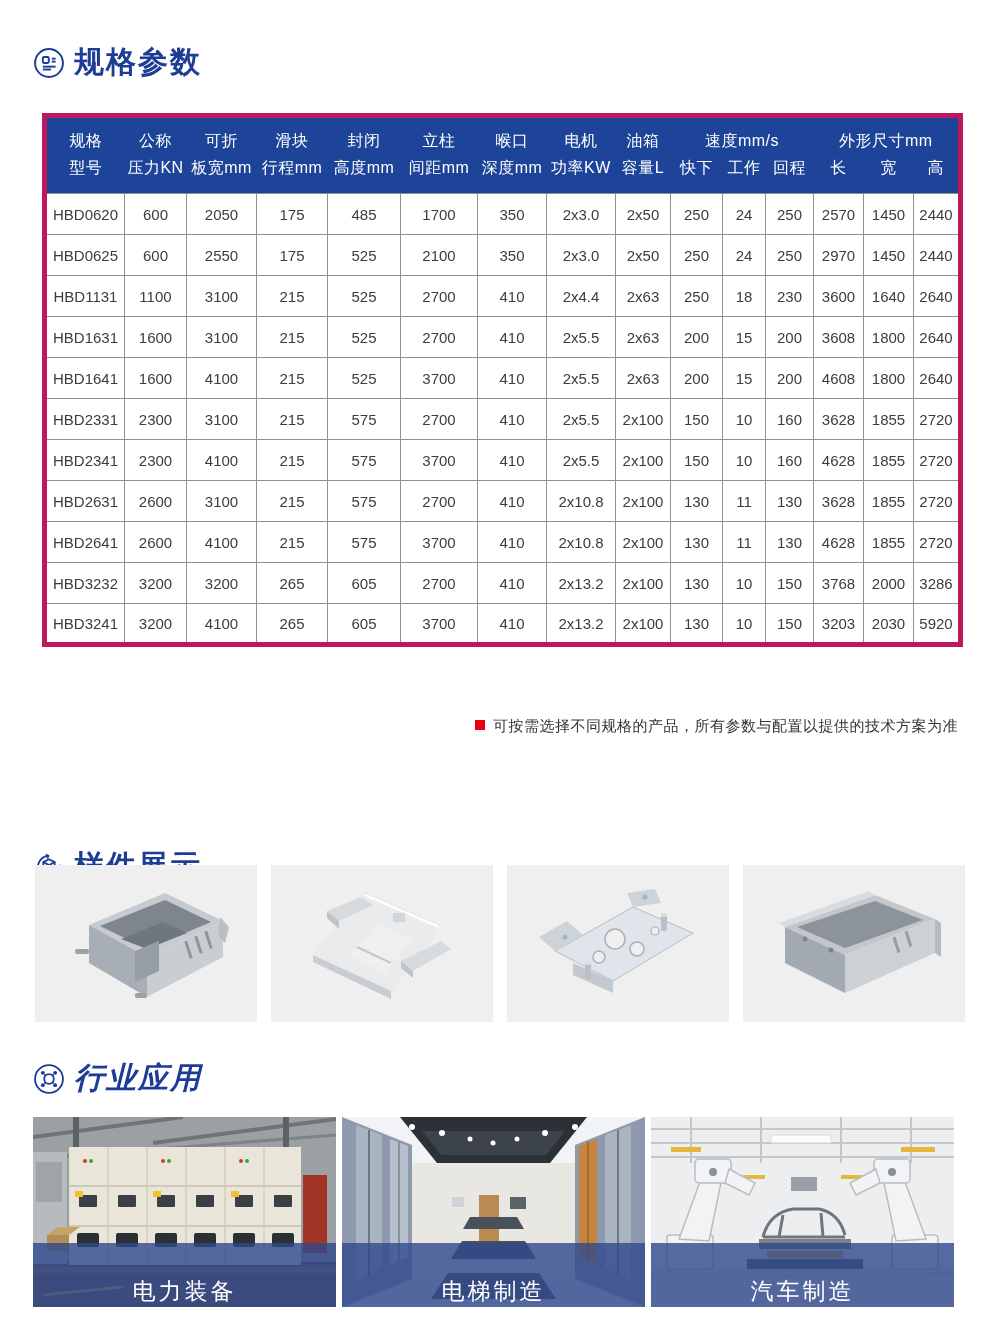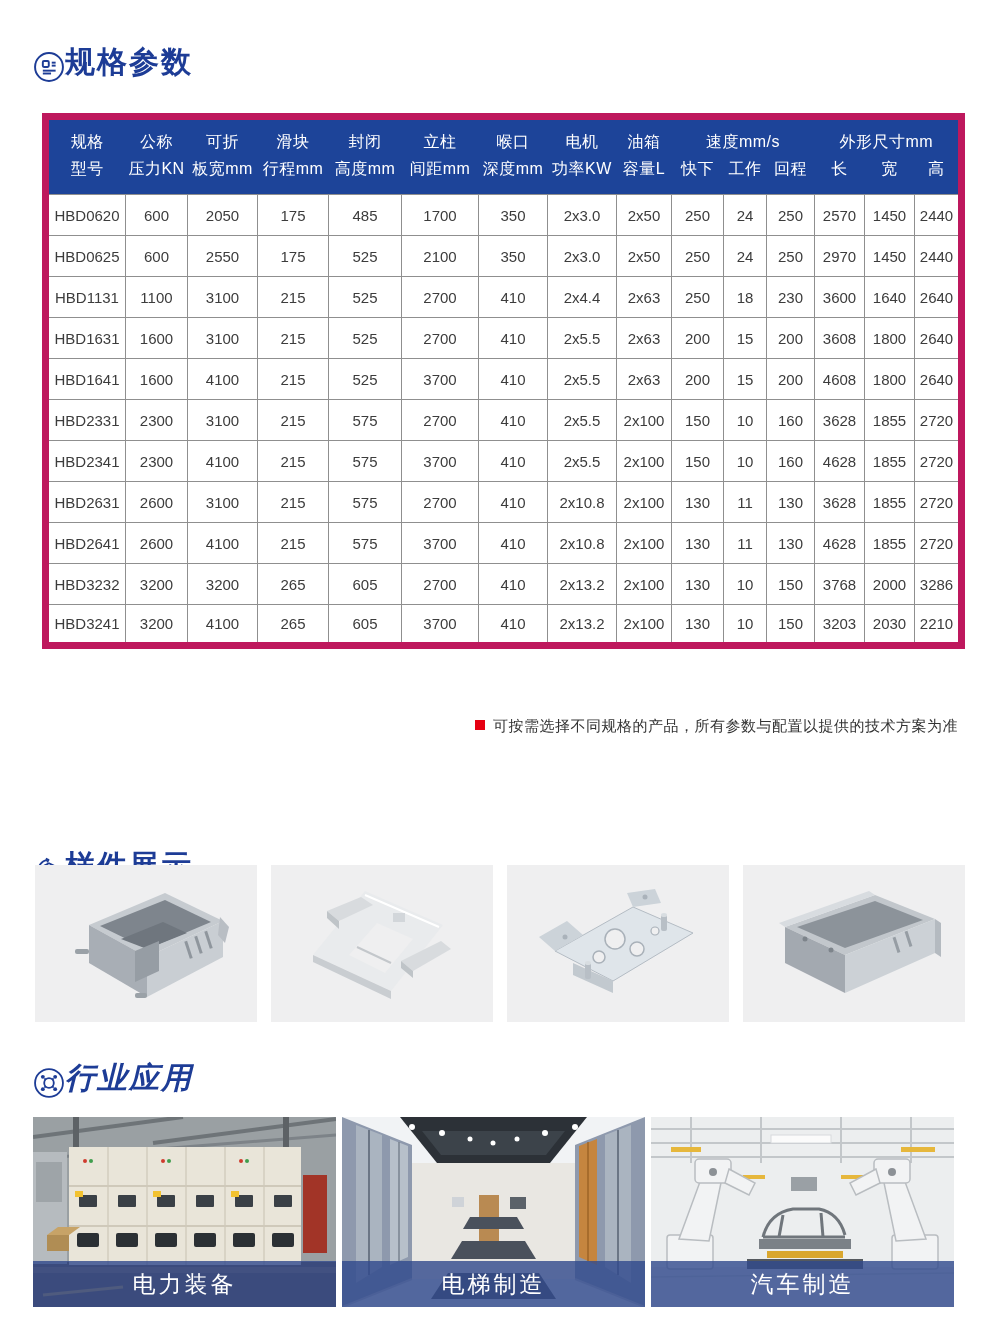--- a/index.html
+++ b/index.html
@@ -3,31 +3,31 @@
 <meta charset="utf-8">
 <style>
   * { margin:0; padding:0; box-sizing:border-box; }
   html,body { background:#ffffff; }
   body {
     width:1000px; height:1334px; position:relative;
     font-family:"Liberation Sans","DejaVu Sans",sans-serif;
     color:#333;
   }
   .section-header {
-    position:absolute; left:33px; display:flex; align-items:flex-end; 
+    position:absolute; left:33px; display:flex; align-items:center; gap:9px;
     color:#1d3c96;
   }
   .section-header .title { font-size:30px; font-weight:700; letter-spacing:2px; }
   .section-header svg { display:block; }
 
   
   .spec-table-wrap { position:absolute; left:42px; top:113px; width:916px; }
   table.spec {
     width:916px; table-layout:fixed; border-collapse:collapse;
-    border:7px solid #be185d;
+    border:5px solid #be185d;
   }
   table.spec thead th {
     background:#1d4499; color:#ffffff; font-weight:400; font-size:16px;
     text-align:center; border:none; letter-spacing:0.5px;
   }
   table.spec thead tr.h1 th { height:39px; vertical-align:bottom; padding-bottom:3px; }
   table.spec thead tr.h2 th { height:39px; vertical-align:top; padding-top:3px; }
   table.spec tbody td {
     height:41px; text-align:center; vertical-align:middle;
     border:1px solid #8f8f8f; font-size:15px; color:#3c3c3c; background:#fff;
@@ -50,23 +50,23 @@
   .sample-tile svg { width:100%; height:100%; display:block; }
 
   
   .industries-row {
     position:absolute; left:33px; top:1117px; width:934px; height:190px;
     display:flex; gap:6px;
   }
   .photo { width:303px; height:190px; position:relative; overflow:hidden; }
   .photo svg { width:100%; height:100%; display:block; }
   .photo-caption {
-    position:absolute; left:0; right:0; bottom:0; height:46px;
+    position:absolute; left:0; right:0; bottom:0; height:64px;
     background:rgba(47,73,140,0.80);
-    display:flex; align-items:center; justify-content:center;
+    display:flex; align-items:flex-end; justify-content:center;
     color:#ffffff; font-size:23px; letter-spacing:3px;
   }
 </style>
 </head>
 <body>
 
 <div class="section-header" style="top:42px;">
   <span>
     <svg width="32" height="32" viewBox="0 0 28 28" fill="none" stroke="#1d3c96" stroke-width="1.7">
       <circle cx="14" cy="14" r="12.2"></circle>
@@ -310,21 +310,21 @@
           <td>605</td>
           <td>3700</td>
           <td>410</td>
           <td>2x13.2</td>
           <td>2x100</td>
           <td>130</td>
           <td>10</td>
           <td>150</td>
           <td>3203</td>
           <td>2030</td>
-          <td>2210</td>
+          <td>5920</td>
         </tr>
       </tbody>
   </table>
 </div>
 
 <div class="footnote">
   <span class="bullet"></span><span>可按需选择不同规格的产品，所有参数与配置以提供的技术方案为准</span>
 </div>
 
 <div class="section-header" style="top:846px;">

